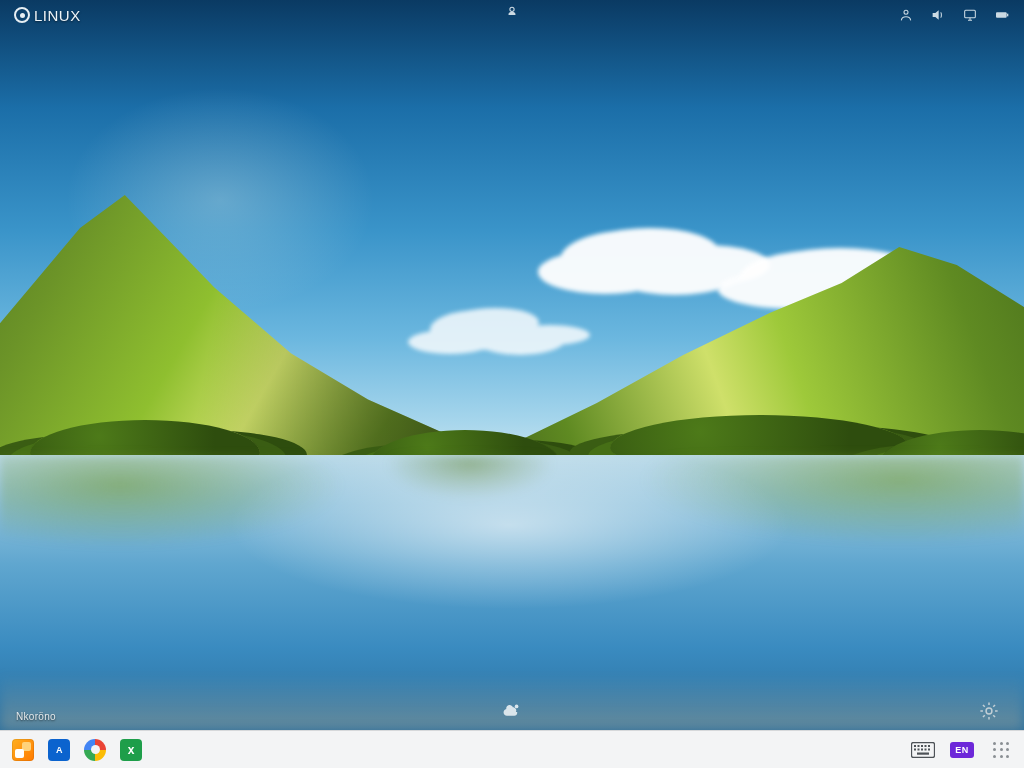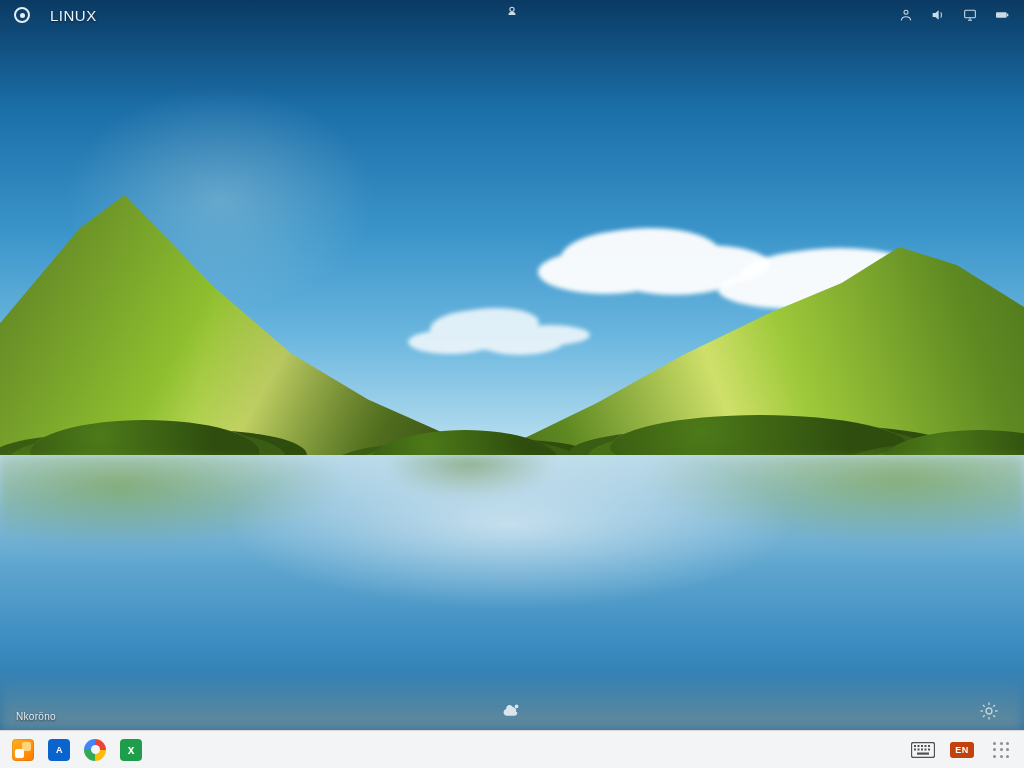--- a/index.html
+++ b/index.html
@@ -60,21 +60,21 @@
     filter: blur(6px);
   }
 
   .watermark { position:absolute; left:16px; bottom:46px; color:rgba(255,255,255,.85);
     font-size:10px; text-shadow:0 1px 2px rgba(0,0,0,.6); letter-spacing:.3px; }
 
   
   .topbar { position:absolute; top:0; left:0; width:100%; height:30px;
     display:flex; align-items:center; color:#eef4f8; font-size:13px;
     padding:0 14px; text-shadow:0 1px 2px rgba(0,0,0,.5); z-index:20; }
-  .topbar .brand { display:flex; align-items:center; gap:20px; font-family: "Trebuchet MS","Segoe UI",sans-serif; letter-spacing:.5px; }
+  .topbar .brand { display:flex; align-items:center; gap:4px; font-family: "Trebuchet MS","Segoe UI",sans-serif; letter-spacing:.5px; }
   .brand-logo { width:16px; height:16px; border:2px solid #e6eef3; border-radius:50%; position:relative; }
   .brand-logo::after{content:"";position:absolute;width:5px;height:5px;border-radius:50%;background:#e6eef3;top:3.5px;left:3.5px;}
   .brand-text { font-size:15px; }
   .brand-text .cap { text-transform:uppercase; }
   .topbar .center { position:absolute; left:50%; top:4px; transform:translateX(-50%); }
   .topbar .right { margin-left:auto; display:flex; align-items:center; gap:16px; }
   .tray-ic { width:16px; height:16px; display:flex; align-items:center; justify-content:center; opacity:.92; cursor:pointer; }
   .tray-ic svg { width:16px; height:16px; stroke:#dce7ee; fill:none; stroke-width:1.6; }
 
   
@@ -98,21 +98,21 @@
   .tile-blue { background:#0b63ce; color:#fff; font-size:9px; font-weight:700; display:flex; align-items:center; justify-content:center; letter-spacing:-.5px;}
   .ring {
     width:22px;height:22px;border-radius:50%;
     background: conic-gradient(#ea4335 0 90deg, #fbbc05 90deg 180deg, #34a853 180deg 270deg, #4285f4 270deg 360deg);
     display:flex;align-items:center;justify-content:center;
   }
   .ring::after{content:"";width:9px;height:9px;background:#f3f4f5;border-radius:50%;}
   .tile-green { background:#1e9e4a; color:#fff; font-size:12px; font-weight:700; display:flex; align-items:center; justify-content:center;}
 
   .kb-ic svg, .badge-ic, .dots-ic { display:block; }
-  .badge-ic { width:24px; height:16px; border-radius:3px; background:#c2410c; color:#fff; font-size:9px; font-weight:700; display:flex; align-items:center; justify-content:center; letter-spacing:.5px;}
+  .badge-ic { width:24px; height:16px; border-radius:3px; background:#6d28d9; color:#fff; font-size:9px; font-weight:700; display:flex; align-items:center; justify-content:center; letter-spacing:.5px;}
   .dots-ic { width:20px; height:20px; position:relative; }
   .dots-ic span{position:absolute;width:3px;height:3px;border-radius:50%;background:#8a8f94;}
 </style>
 </head>
 <body>
 
 <div class="desktop">
 
   <div class="cloud" style="left:560px; top:230px; width:150px; height:60px;"></div>
   <div class="cloud" style="left:740px; top:250px; width:170px; height:55px;"></div>

